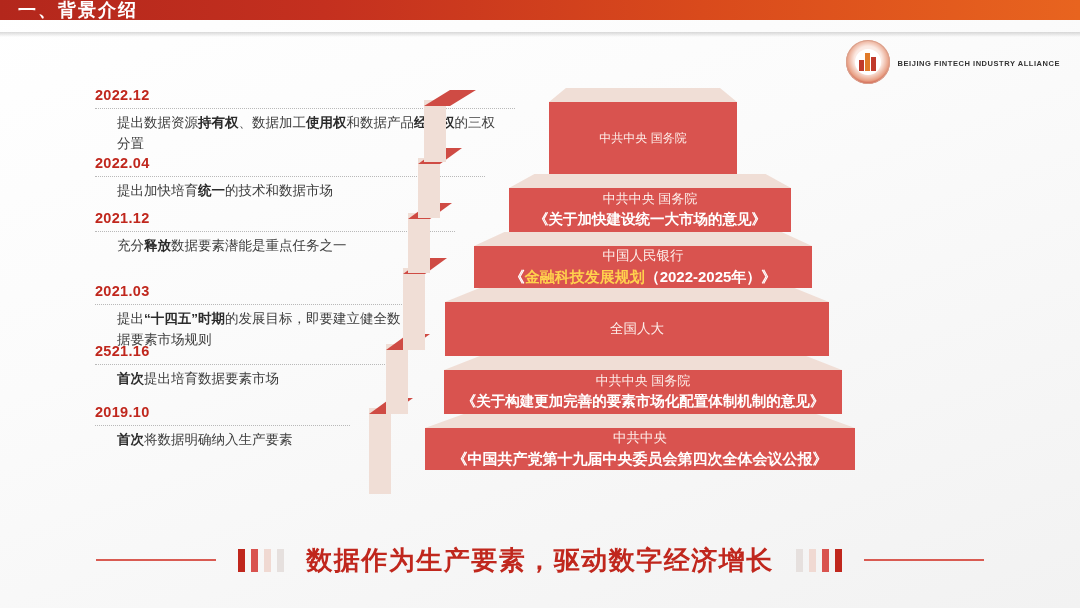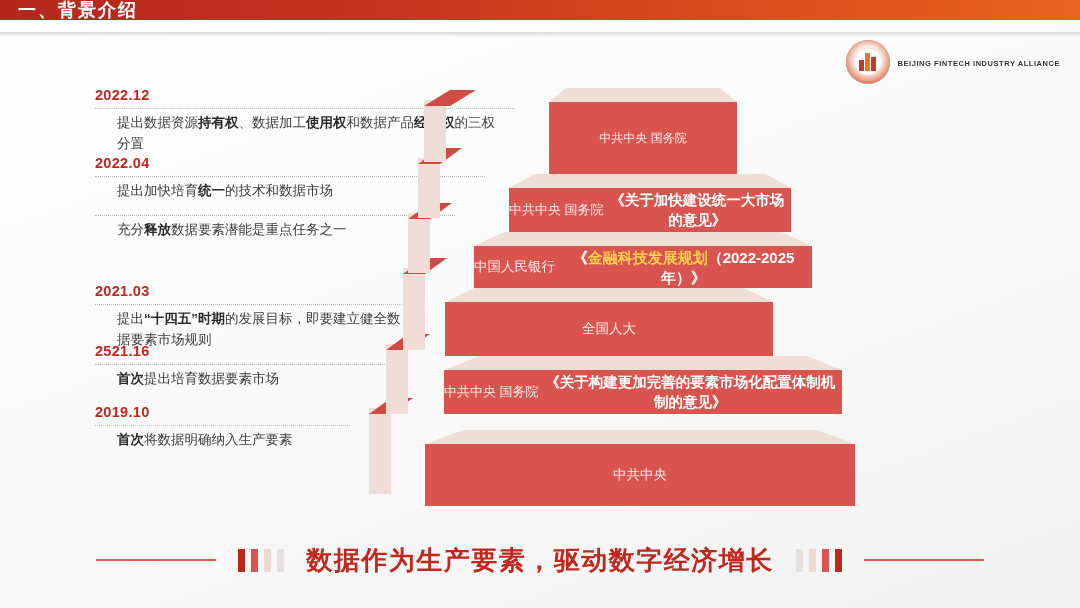--- a/index.html
+++ b/index.html
@@ -72,21 +72,21 @@
   #stage{position:absolute;left:0;top:0;width:1080px;height:608px;pointer-events:none;}
 
   .step-block{position:absolute;}
   .step-block .top{
     position:absolute;left:0;top:0;width:100%;height:14px;
     background:#f0ded6;
   }
   .step-block .body{
     position:absolute;left:0;top:14px;right:0;bottom:0;
     background:#d9534f;
-    display:flex;flex-direction:row;align-items:center;justify-content:center;
+    display:flex;flex-direction:column;align-items:center;justify-content:center;
     text-align:center;
   }
   .step-block .org{
     color:#fdeeea;font-size:13px;line-height:1.35;font-weight:normal;white-space:nowrap;
   }
   .step-block .doc{
     color:#ffffff;font-size:14px;font-weight:bold;line-height:1.35;margin-top:2px;
   }
   .step-block .doc .hl{color:#ffd24d;}
 
@@ -132,20 +132,21 @@
       <div class="tl-year">2022.12</div>
       <div class="tl-rule" style="width: 420px;"></div>
       <div class="tl-desc" style="width: 390px;">提出数据资源<b>持有权</b>、数据加工<b>使用权</b>和数据产品<b>经营权</b>的三权分置</div>
     </div>
     <div class="tl-item" style="top: 156px;">
       <div class="tl-year">2022.04</div>
       <div class="tl-rule" style="width: 390px;"></div>
       <div class="tl-desc" style="width: 360px;">提出加快培育<b>统一</b>的技术和数据市场</div>
     </div>
     <div class="tl-item" style="top: 211px;">
+      <div class="tl-year">2021.12</div>
       <div class="tl-rule" style="width: 360px;"></div>
       <div class="tl-desc" style="width: 330px;">充分<b>释放</b>数据要素潜能是重点任务之一</div>
     </div>
     <div class="tl-item" style="top: 284px;">
       <div class="tl-year">2021.03</div>
       <div class="tl-rule" style="width: 325px;"></div>
       <div class="tl-desc" style="width: 295px;">提出<b>“十四五”时期</b>的发展目标，即要建立健全数据要素市场规则</div>
     </div>
     <div class="tl-item" style="top: 344px;">
       <div class="tl-year">2521.16</div>
@@ -185,37 +186,38 @@
         <div class="doc" style="font-size: 14.5px;">《关于加快建设统一大市场的意见》</div>
       </div>
     </div>
     <div class="step-block" style="left: 474px; top: 232px; width: 338px; height: 56px;">
       <div class="top" style="clip-path: polygon(9% 0px, 91% 0px, 100% 100%, 0px 100%);"></div>
       <div class="body">
         <div class="org" style="font-size: 13.5px;">中国人民银行</div>
         <div class="doc" style="font-size: 15px;">《<span class="hl">金融科技发展规划</span>（2022-2025年）》</div>
       </div>
     </div>
-    <div class="step-block" style="left: 445px; top: 288px; width: 328px; height: 68px;">
+    <div class="step-block" style="left: 445px; top: 288px; width: 384px; height: 68px;">
       <div class="top" style="clip-path: polygon(9% 0px, 91% 0px, 100% 100%, 0px 100%);"></div>
       <div class="body">
         <div class="org" style="font-size: 13.5px;">全国人大</div>
       </div>
     </div>
     <div class="step-block" style="left: 444px; top: 356px; width: 398px; height: 58px;">
       <div class="top" style="clip-path: polygon(9% 0px, 91% 0px, 100% 100%, 0px 100%);"></div>
       <div class="body">
         <div class="org" style="font-size: 13px;">中共中央 国务院</div>
         <div class="doc" style="font-size: 14.5px;">《关于构建更加完善的要素市场化配置体制机制的意见》</div>
       </div>
     </div>
-    <div class="step-block" style="left: 425px; top: 414px; width: 430px; height: 76px; margin-top: 16px;">
+    <div class="step-block" style="left: 425px; top: 414px; width: 430px; height: 56px;">
       <div class="top" style="clip-path: polygon(9% 0px, 91% 0px, 100% 100%, 0px 100%);"></div>
       <div class="body">
         <div class="org" style="font-size: 13.5px;">中共中央</div>
+        <div class="doc" style="font-size: 15px;">《中国共产党第十九届中央委员会第四次全体会议公报》</div>
       </div>
     </div>
   </div>
 
 <div id="banner">
   <div class="line"></div>
   <div class="ticks">
       <i style="background: rgb(192, 39, 29);"></i>
       <i style="background: rgb(217, 83, 79);"></i>
       <i style="background: rgb(240, 217, 210);"></i>

